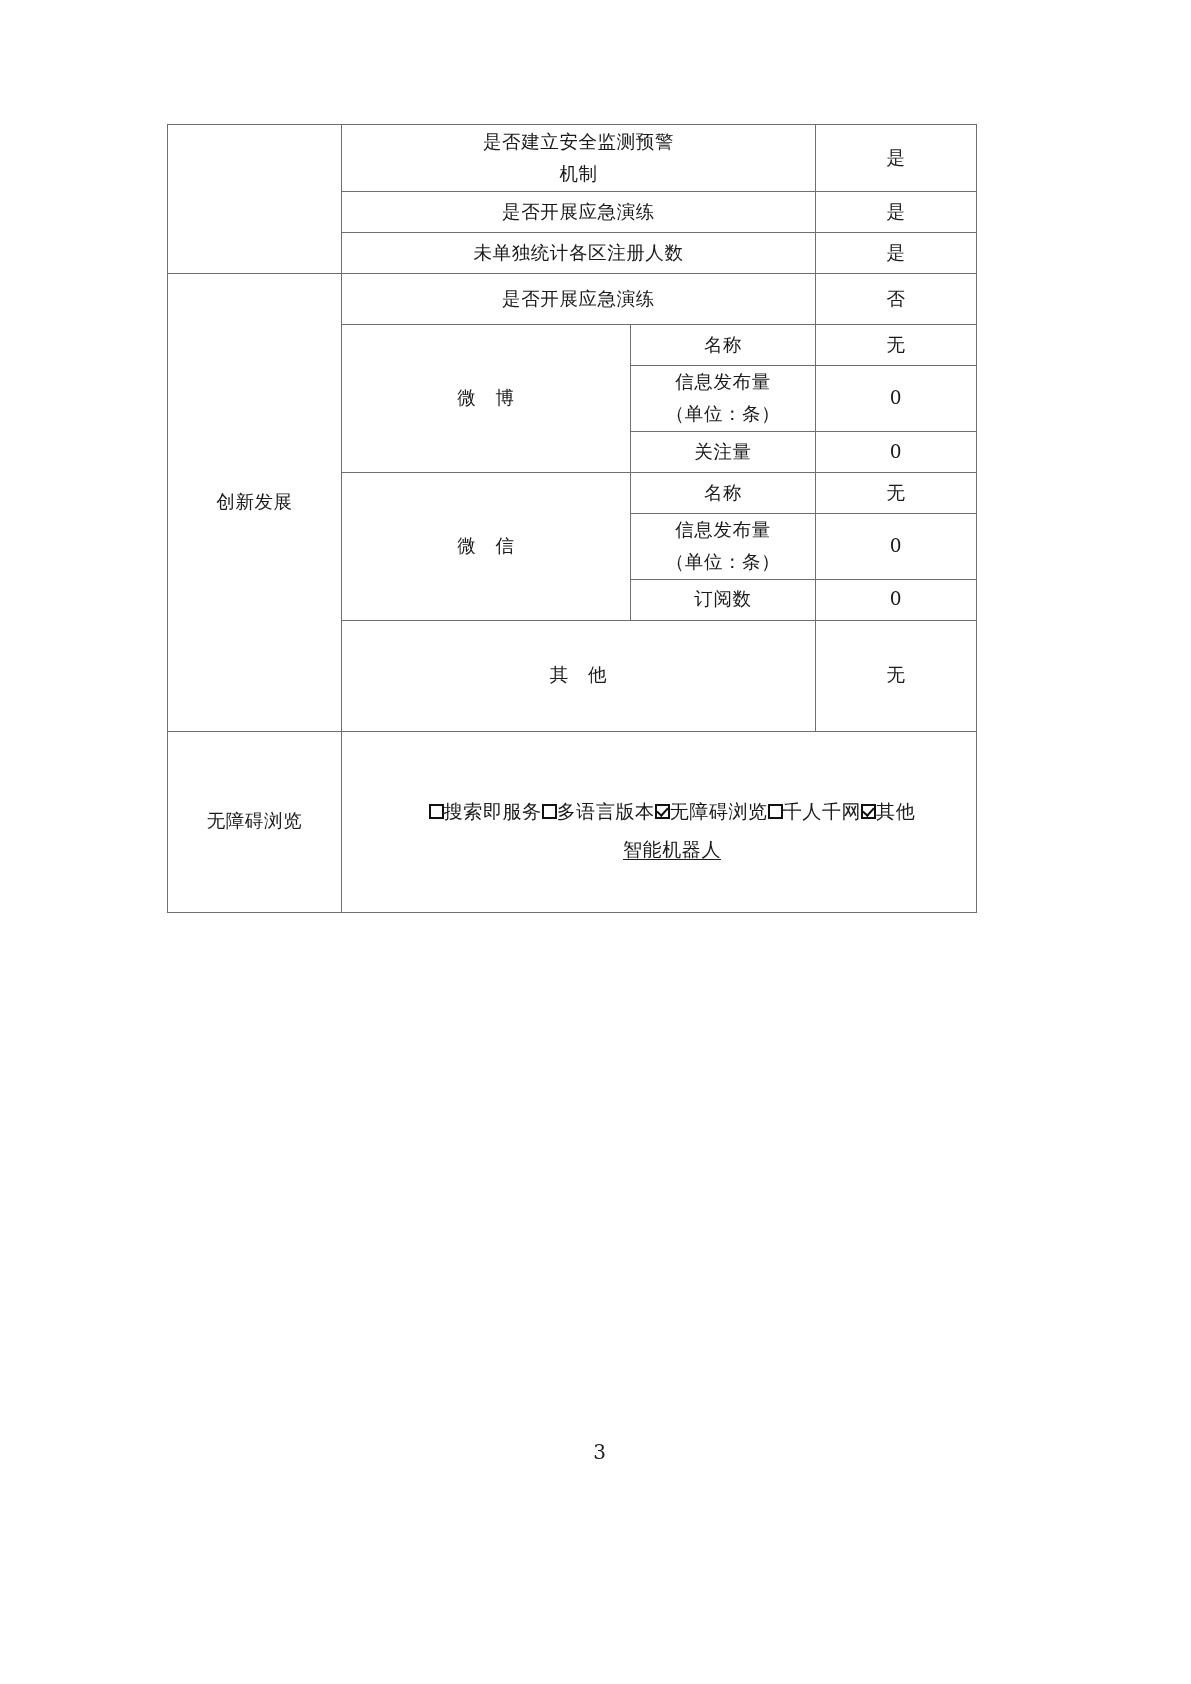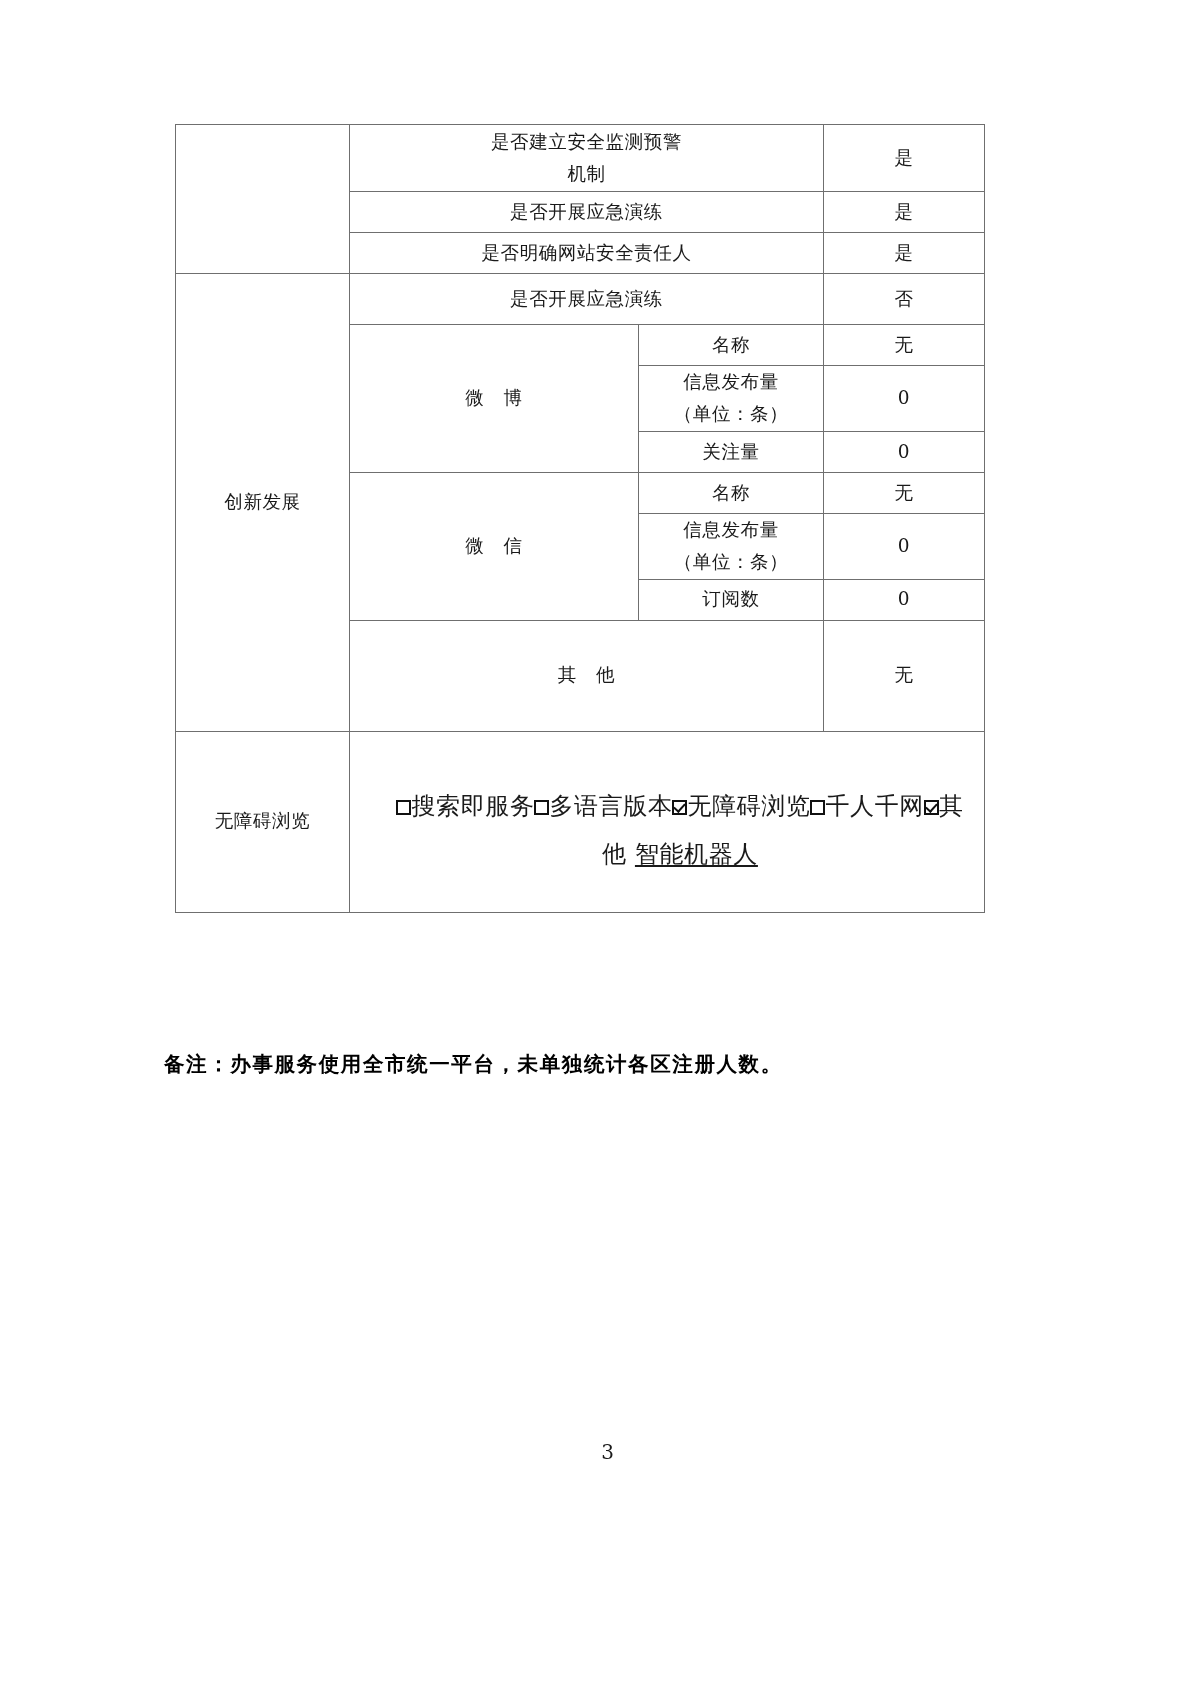--- a/index.html
+++ b/index.html
@@ -11,21 +11,21 @@
     width: 1191px;
     height: 1684px;
     position: relative;
     font-family: "DejaVu Serif", "Liberation Serif", serif;
     color: #000000;
     -webkit-font-smoothing: antialiased;
   }
 
   .page {
     position: absolute;
-    left: 12px; top: 0;
+    left: 4px; top: 0;
     width: 974px;
     height: 1684px;
     box-sizing: border-box;
   }
 
   
   .report-table {
     position: absolute;
     left: 163px;
     top: 124px;
@@ -64,21 +64,21 @@
   }
 
   
   .innov-cell {
     text-align: left;
     vertical-align: middle;
     height: 180px;
   }
   .innov-inner {
     padding: 0 16px 0 42px;
-    font-size: 24px;
+    font-size: 19px;
     line-height: 2.0;
     margin-top: 16px;
   }
   .chk {
     display: inline-block;
     width: 15px;
     height: 15px;
     border: 2.4px solid #111;
     box-sizing: border-box;
     position: relative;
@@ -149,21 +149,21 @@
         </td>
         <td class="cell-pad">是</td>
       </tr>
 
       <tr>
         <td colspan="2" class="cell-pad" style="height:40px">是否开展应急演练</td>
         <td class="cell-pad">是</td>
       </tr>
 
       <tr>
-        <td colspan="2" class="cell-pad" style="height:40px">是否明确网站安全责任人</td>
+        <td colspan="2" class="cell-pad" style="height:40px">未单独统计各区注册人数</td>
         <td class="cell-pad">是</td>
       </tr>
 
       <tr>
         <td rowspan="8" class="rowlabel-vert">创新发展</td>
         <td colspan="2" class="cell-pad" style="height:50px">是否开展应急演练</td>
         <td class="cell-pad">否</td>
       </tr>
 
       <tr>
@@ -211,17 +211,16 @@
           <div class="innov-inner">
             <span><span class="chk"></span><span class="opt-label">搜索即服务</span></span><span><span class="chk"></span><span class="opt-label">多语言版本</span></span><span><span class="chk checked"></span><span class="opt-label">无障碍浏览</span></span><span><span class="chk"></span><span class="opt-label">千人千网</span></span><span><span class="chk checked"></span><span class="opt-label">其他</span></span>
             <div class="underlined" style="display:inline-block">智能机器人</div>
           </div>
         </td>
       </tr>
 
     </tbody>
   </table>
 
-  <div class="footnote">备注：办事服务使用全市统一平台，未单独统计各区注册人数。</div>
 
   <div class="page-number">3</div>
 
 </div>
 
 </body></html>

